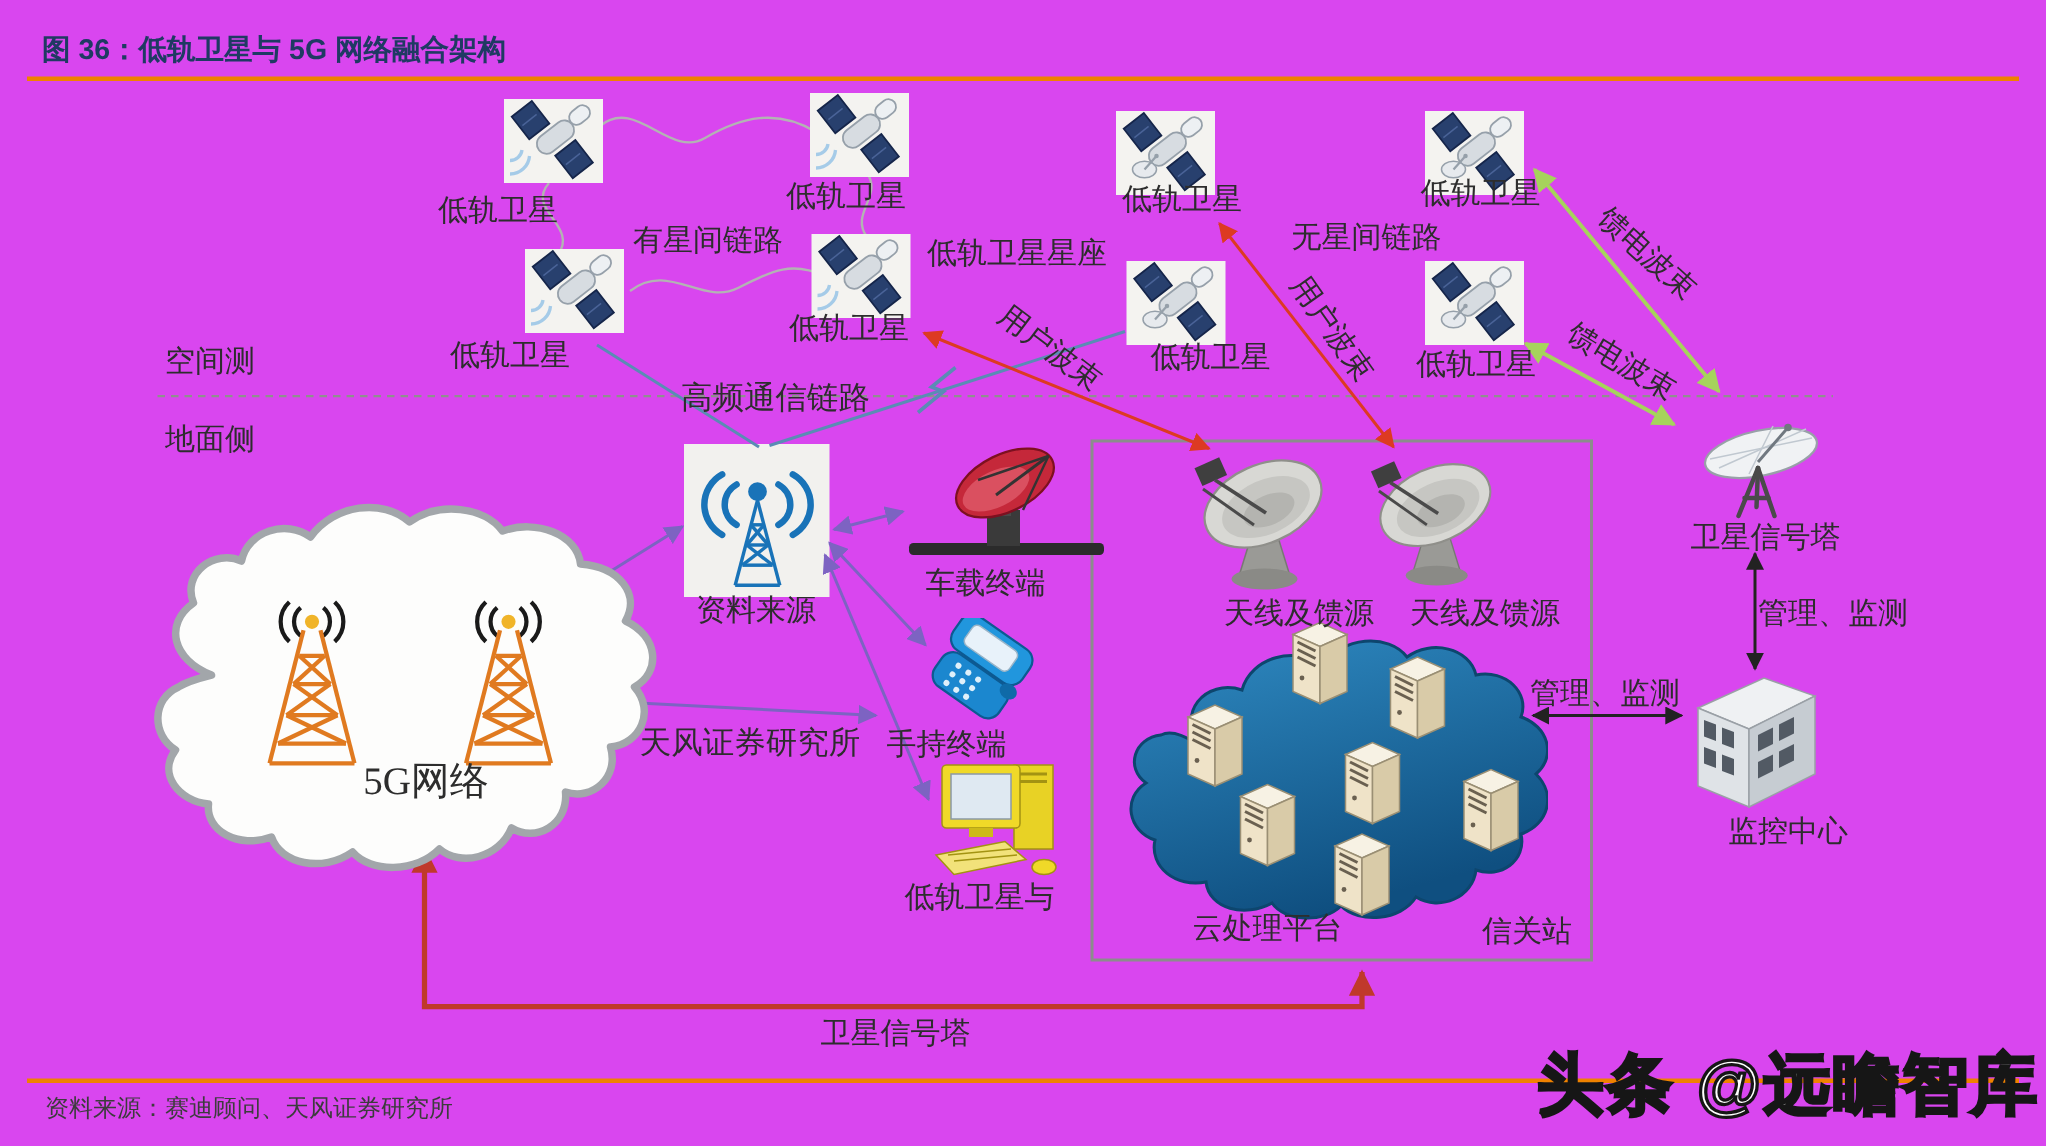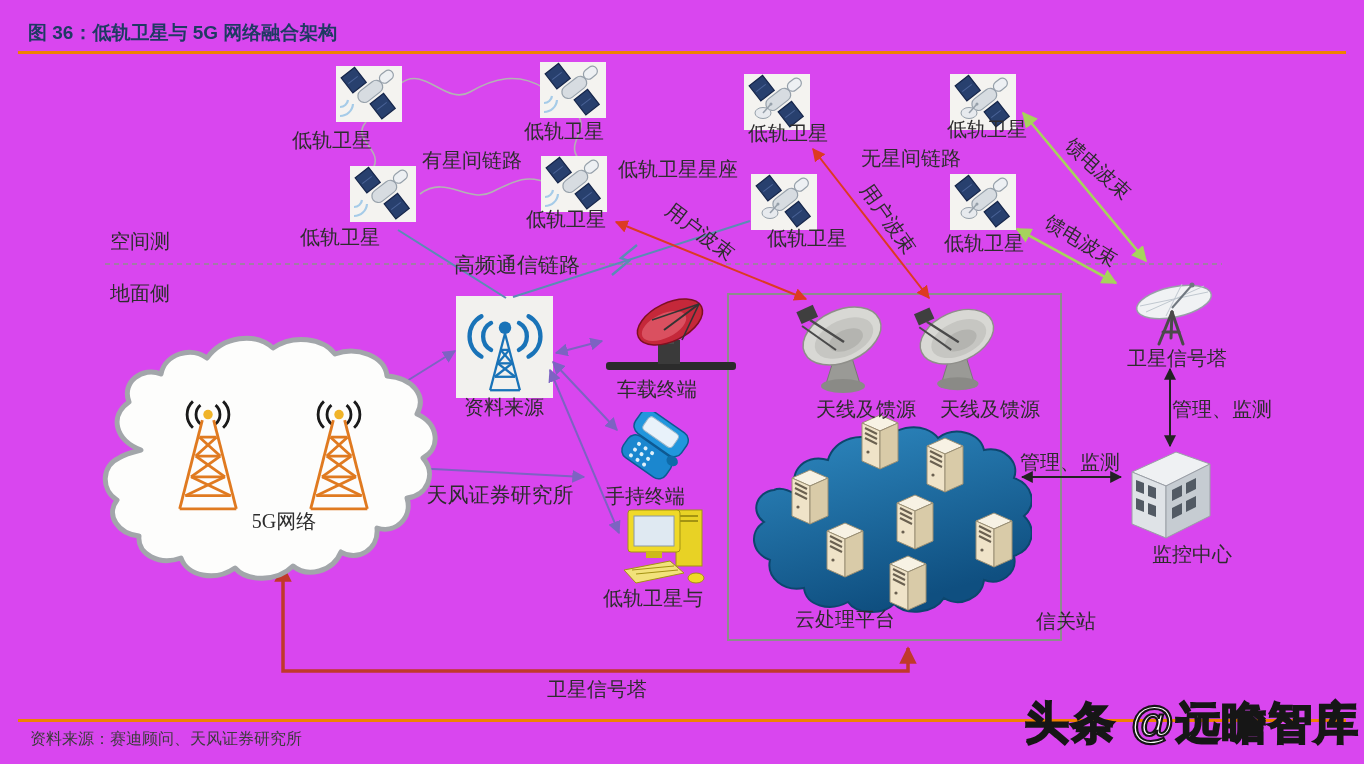--- a/index.html
+++ b/index.html
@@ -5,21 +5,21 @@
   html,body{margin:0;padding:0;background:#ffffff;}
   #canvas{position:relative;width:1364px;height:764px;background:#d946ef;overflow:hidden;
           font-family:"Liberation Sans","DejaVu Sans",sans-serif;}
   #title{position:absolute;left:28px;top:20px;font-size:19px;font-weight:bold;color:#1f3a63;white-space:nowrap;}
   .rule{position:absolute;left:18px;width:1328px;height:3px;background:#ef8200;}
   #source{position:absolute;left:30px;top:729px;font-size:16px;color:#3c3c3c;white-space:nowrap;}
   #watermark{position:absolute;right:4px;top:694px;font-size:44px;font-weight:bold;color:#ffffff;
              -webkit-text-stroke:2.2px #161616;letter-spacing:2px;white-space:nowrap;z-index:9;}
   .lbl{position:absolute;font-family:"Liberation Serif","DejaVu Serif",serif;font-size:20px;color:#2d2d2d;
        white-space:nowrap;transform:translate(-50%,-50%);z-index:6;}
-  .lbl.big{font-size:20px;}
+  .lbl.big{font-size:26px;}
   .lbl.link{font-size:21px;}
   #gateway-box{position:absolute;left:727px;top:293px;width:331px;height:344px;border:2px solid #8c8c8c;z-index:1;}
   .iconbox{position:absolute;z-index:4;}
   .satbg{background:#f4f3f0;}
   .twrbg{position:absolute;background:#f2f1ee;z-index:2;}
   svg{display:block;}
   #connectors{position:absolute;left:0;top:0;z-index:3;}
 </style>
 </head>
 <body>
@@ -350,28 +350,28 @@
   <div class="lbl" style="left:700px;top:232px;transform:translate(-50%,-50%) rotate(37deg)">用户波束</div>
   <div class="lbl" style="left:888px;top:219px;transform:translate(-50%,-50%) rotate(55deg)">用户波束</div>
   <div class="lbl" style="left:1098px;top:169px;transform:translate(-50%,-50%) rotate(42deg)">馈电波束</div>
   <div class="lbl" style="left:1081px;top:241px;transform:translate(-50%,-50%) rotate(31deg)">馈电波束</div>
 
   <div class="lbl link" style="left:517px;top:265px">高频通信链路</div>
   <div class="lbl link" style="left:500px;top:495px">天风证券研究所</div>
 
   <div class="lbl" style="left:504px;top:407px">资料来源</div>
   <div class="lbl" style="left:657px;top:389px">车载终端</div>
-  <div class="lbl" style="left:645px;top:496px">手持终端</div>
+  <div class="lbl" style="left:631px;top:496px">手持终端</div>
   <div class="lbl" style="left:653px;top:598px">低轨卫星与</div>
   <div class="lbl big" style="left:284px;top:521px">5G网络</div>
 
   <div class="lbl" style="left:866px;top:409px">天线及馈源</div>
   <div class="lbl" style="left:990px;top:409px">天线及馈源</div>
   <div class="lbl" style="left:845px;top:619px">云处理平台</div>
-  <div class="lbl" style="left:1066px;top:621px">信关站</div>
+  <div class="lbl" style="left:1018px;top:621px">信关站</div>
 
   <div class="lbl" style="left:1177px;top:358px">卫星信号塔</div>
   <div class="lbl" style="left:1222px;top:409px">管理、监测</div>
   <div class="lbl" style="left:1070px;top:462px">管理、监测</div>
   <div class="lbl" style="left:1192px;top:554px">监控中心</div>
   <div class="lbl" style="left:597px;top:689px">卫星信号塔</div>
 
 </div>
 
 </body></html>

